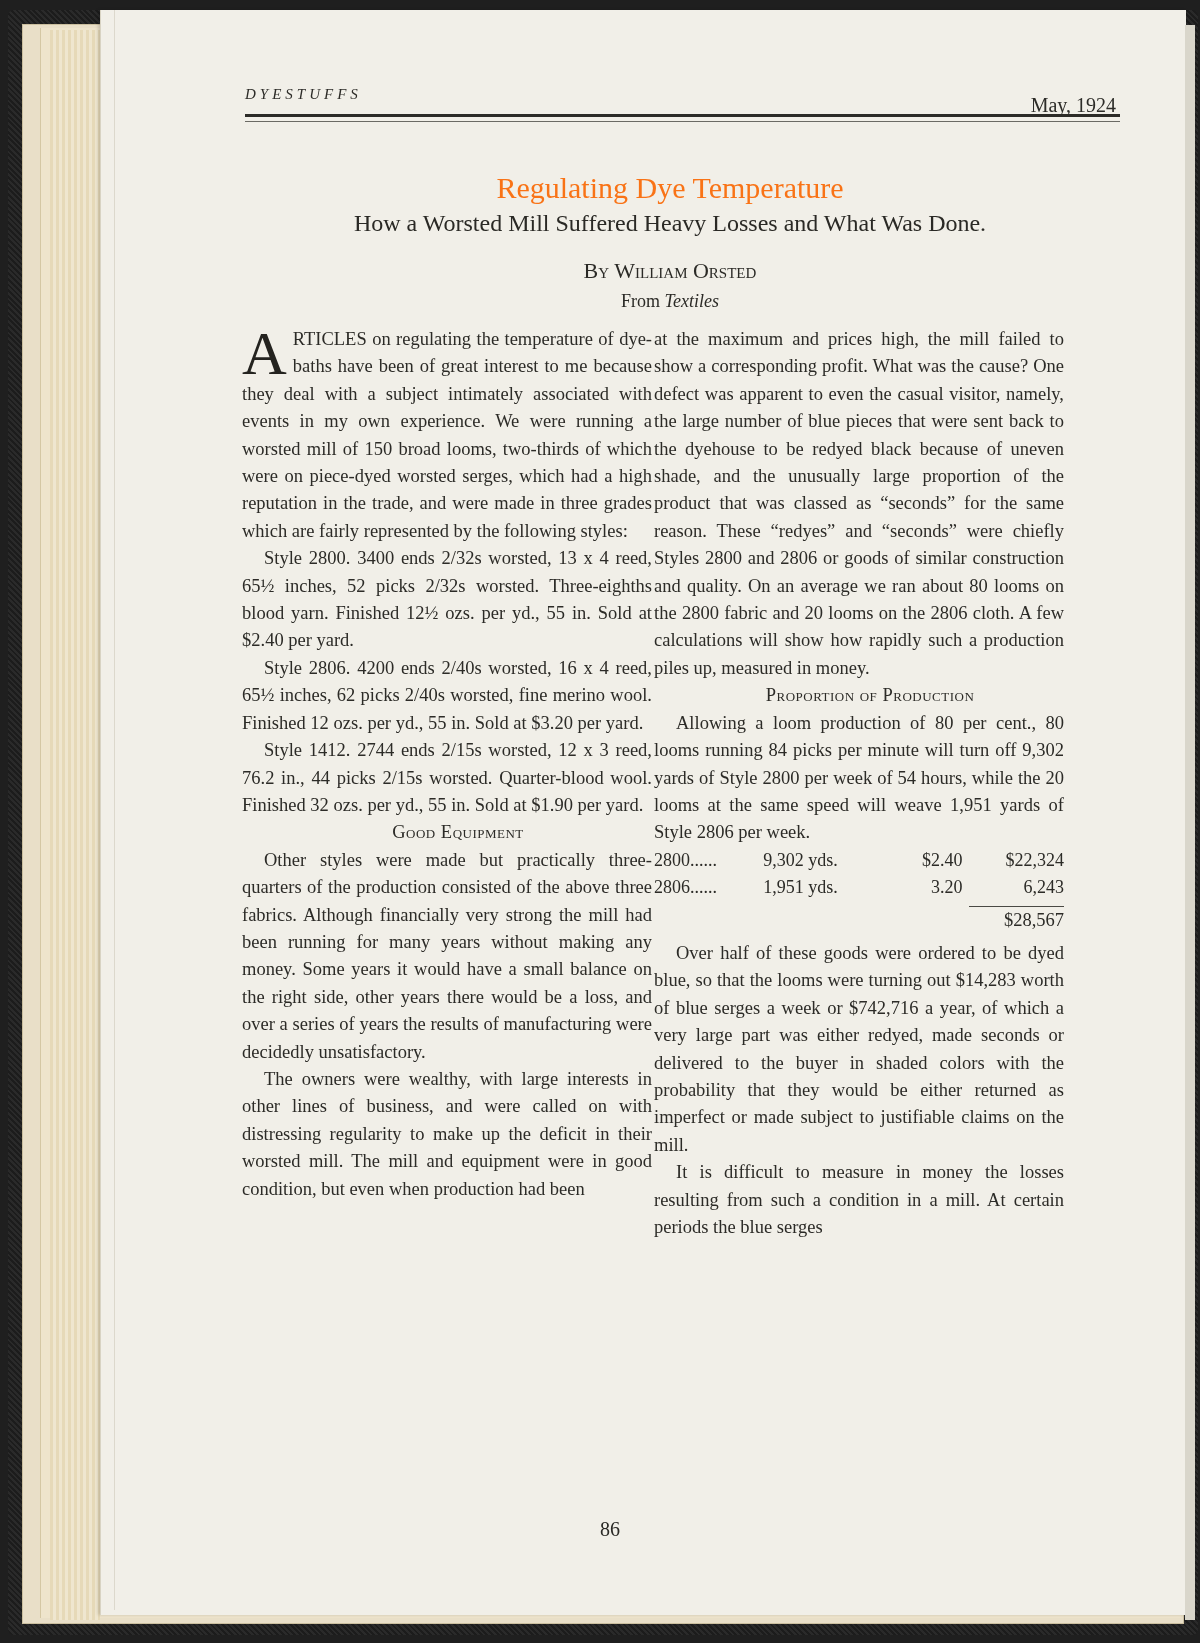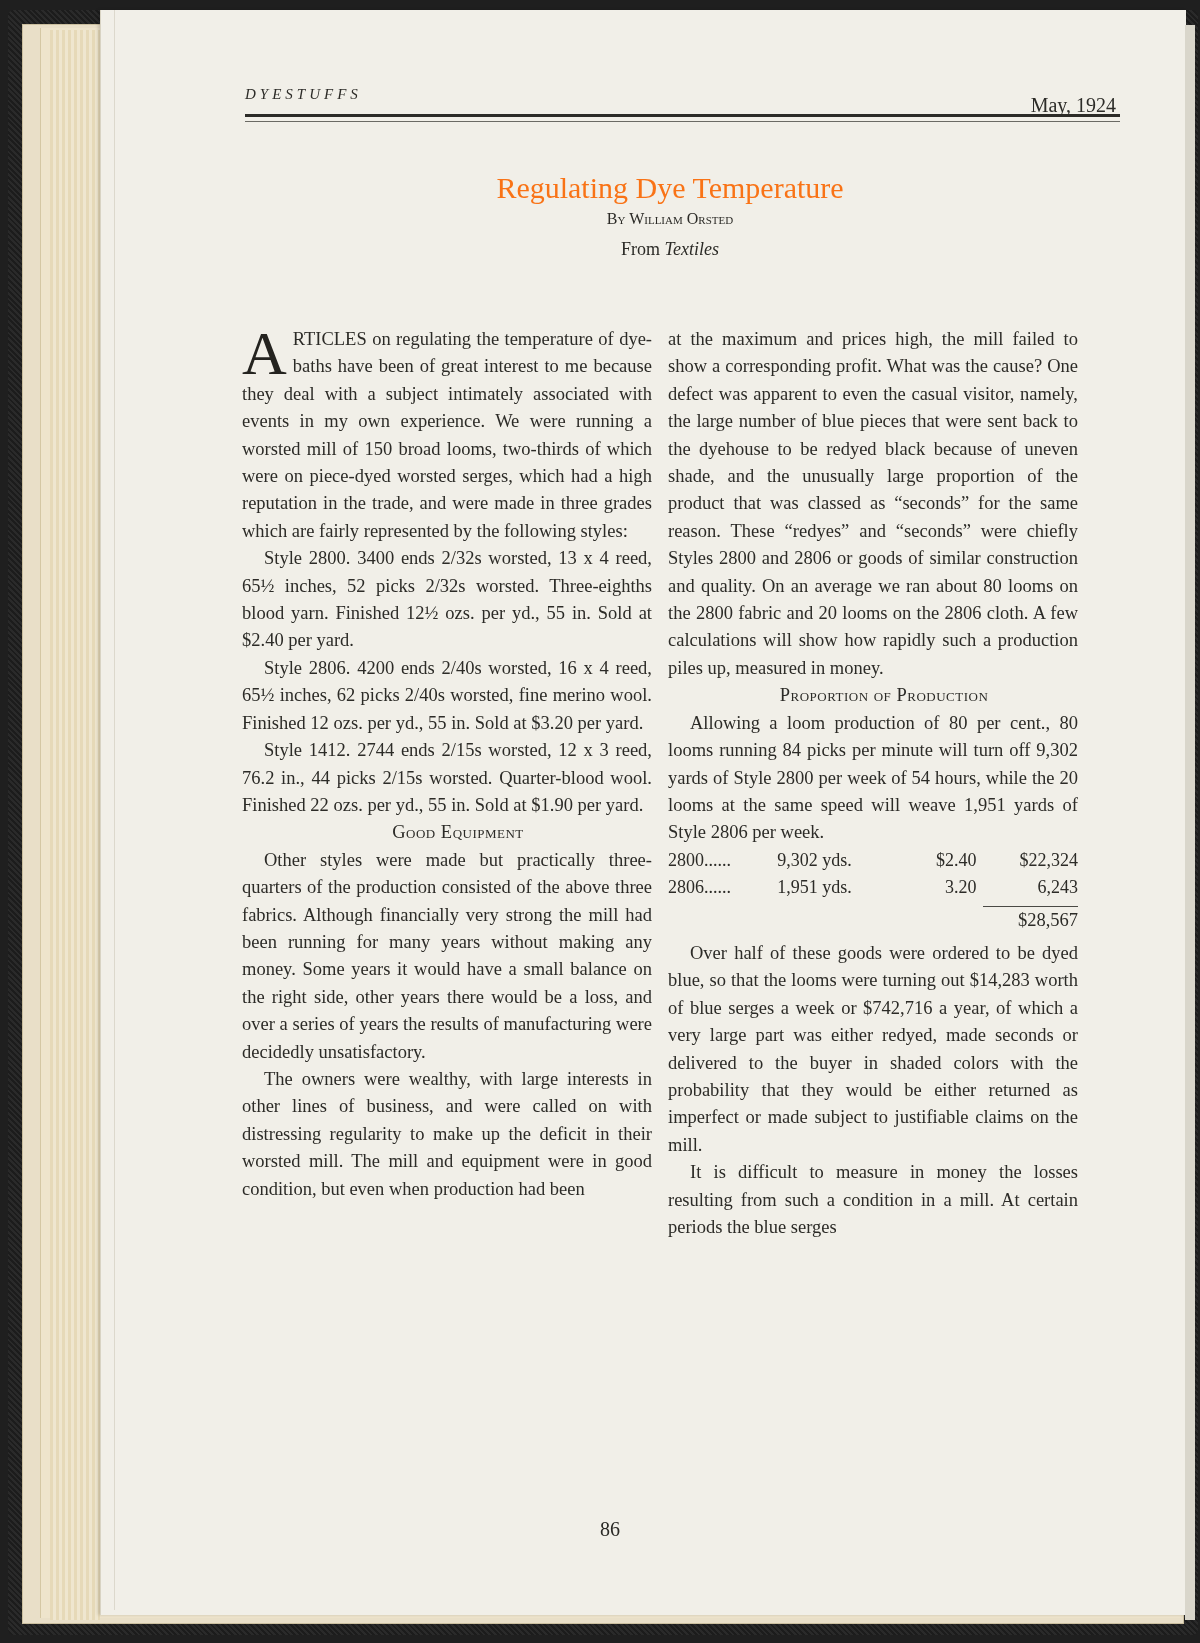--- a/index.html
+++ b/index.html
@@ -49,30 +49,30 @@
   }
   .rule-thick {
     position:absolute; left:245px; top:114px; width:875px; height:3px; background:#2c2b27;
   }
   .rule-thin {
     position:absolute; left:245px; top:121px; width:875px; height:1px; background:#6b6a64;
   }
   .title-block { position:absolute; left:230px; top:170px; width:880px; text-align:center; }
   .title { font-size:30px; line-height:36px; color:#f97316; }
   .subtitle { font-size:24px; line-height:30px; margin-top:2px; color:#2a2925; }
-  .byline { font-size:16px; line-height:26px; margin-top:0; font-variant:small-caps; }
+  .byline { font-size:22px; line-height:26px; margin-top:20px; font-variant:small-caps; }
   .source { font-size:18px; line-height:26px; margin-top:4px; }
   .source i { font-style:italic; }
 
   .col {
     position:absolute; top:326px; width:410px;
     font-size:18.5px; line-height:27.4px; text-align:justify; color:#2c2b27;
   }
   .col-left { left:242px; }
-  .col-right { left:668px; }
+  .col-right { left:654px; }
   .col p { margin:0; text-indent:22px; }
   .col p.noindent { text-indent:0; }
   .dropcap {
     float:left; font-size:62px; line-height:50px; margin:2px 6px 0 0; color:#24231f;
   }
   .section-head {
     text-align:center; font-variant:small-caps; letter-spacing:0.5px; margin:0;
   }
   .sales-table { width:100%; border-collapse:collapse; font-size:18px; line-height:27.4px; }
   .sales-table td { padding:0; white-space:nowrap; }
@@ -96,34 +96,35 @@
 
 <div class="running-head">
   <span class="rh-left">DYESTUFFS</span>
   <span class="rh-right">May, 1924</span>
 </div>
 <div class="rule-thick"></div>
 <div class="rule-thin"></div>
 
 <div class="title-block">
   <div class="title">Regulating Dye Temperature</div>
+  <div class="subtitle">How a Worsted Mill Suffered Heavy Losses and What Was Done.</div>
   <div class="byline">By William Orsted</div>
   <div class="source">
     <span>From</span>
     <i>Textiles</i>
   </div>
 </div>
 
 <div class="col col-left">
   <p class="noindent">
     <span class="dropcap">A</span><span>RTICLES on regulating the temperature of dye-baths have been of great interest to me because they deal with a subject intimately associated with events in my own experience. We were running a worsted mill of 150 broad looms, two-thirds of which were on piece-dyed worsted serges, which had a high reputation in the trade, and were made in three grades which are fairly represented by the following styles:</span>
   </p>
   <p>Style 2800. 3400 ends 2/32s worsted, 13 x 4 reed, 65½ inches, 52 picks 2/32s worsted. Three-eighths blood yarn. Finished 12½ ozs. per yd., 55 in. Sold at $2.40 per yard.</p>
   <p>Style 2806. 4200 ends 2/40s worsted, 16 x 4 reed, 65½ inches, 62 picks 2/40s worsted, fine merino wool. Finished 12 ozs. per yd., 55 in. Sold at $3.20 per yard.</p>
-  <p>Style 1412. 2744 ends 2/15s worsted, 12 x 3 reed, 76.2 in., 44 picks 2/15s worsted. Quarter-blood wool. Finished 22 ozs. per yd., 55 in. Sold at $1.90 per yard.</p>
+  <p>Style 1412. 2744 ends 2/15s worsted, 12 x 3 reed, 76.2 in., 44 picks 2/15s worsted. Quarter-blood wool. Finished 32 ozs. per yd., 55 in. Sold at $1.90 per yard.</p>
   <p class="section-head">Good Equipment</p>
   <p>Other styles were made but practically three-quarters of the production consisted of the above three fabrics. Although financially very strong the mill had been running for many years without making any money. Some years it would have a small balance on the right side, other years there would be a loss, and over a series of years the results of manufacturing were decidedly unsatisfactory.</p>
   <p>The owners were wealthy, with large interests in other lines of business, and were called on with distressing regularity to make up the deficit in their worsted mill. The mill and equipment were in good condition, but even when production had been</p>
 </div>
 
 <div class="col col-right">
   <p class="noindent">at the maximum and prices high, the mill failed to show a corresponding profit. What was the cause? One defect was apparent to even the casual visitor, namely, the large number of blue pieces that were sent back to the dyehouse to be redyed black because of uneven shade, and the unusually large proportion of the product that was classed as “seconds” for the same reason. These “redyes” and “seconds” were chiefly Styles 2800 and 2806 or goods of similar construction and quality. On an average we ran about 80 looms on the 2800 fabric and 20 looms on the 2806 cloth. A few calculations will show how rapidly such a production piles up, measured in money.</p>
   <p class="section-head">Proportion of Production</p>
   <p>Allowing a loom production of 80 per cent., 80 looms running 84 picks per minute will turn off 9,302 yards of Style 2800 per week of 54 hours, while the 20 looms at the same speed will weave 1,951 yards of Style 2806 per week.</p>
   <table class="sales-table">

